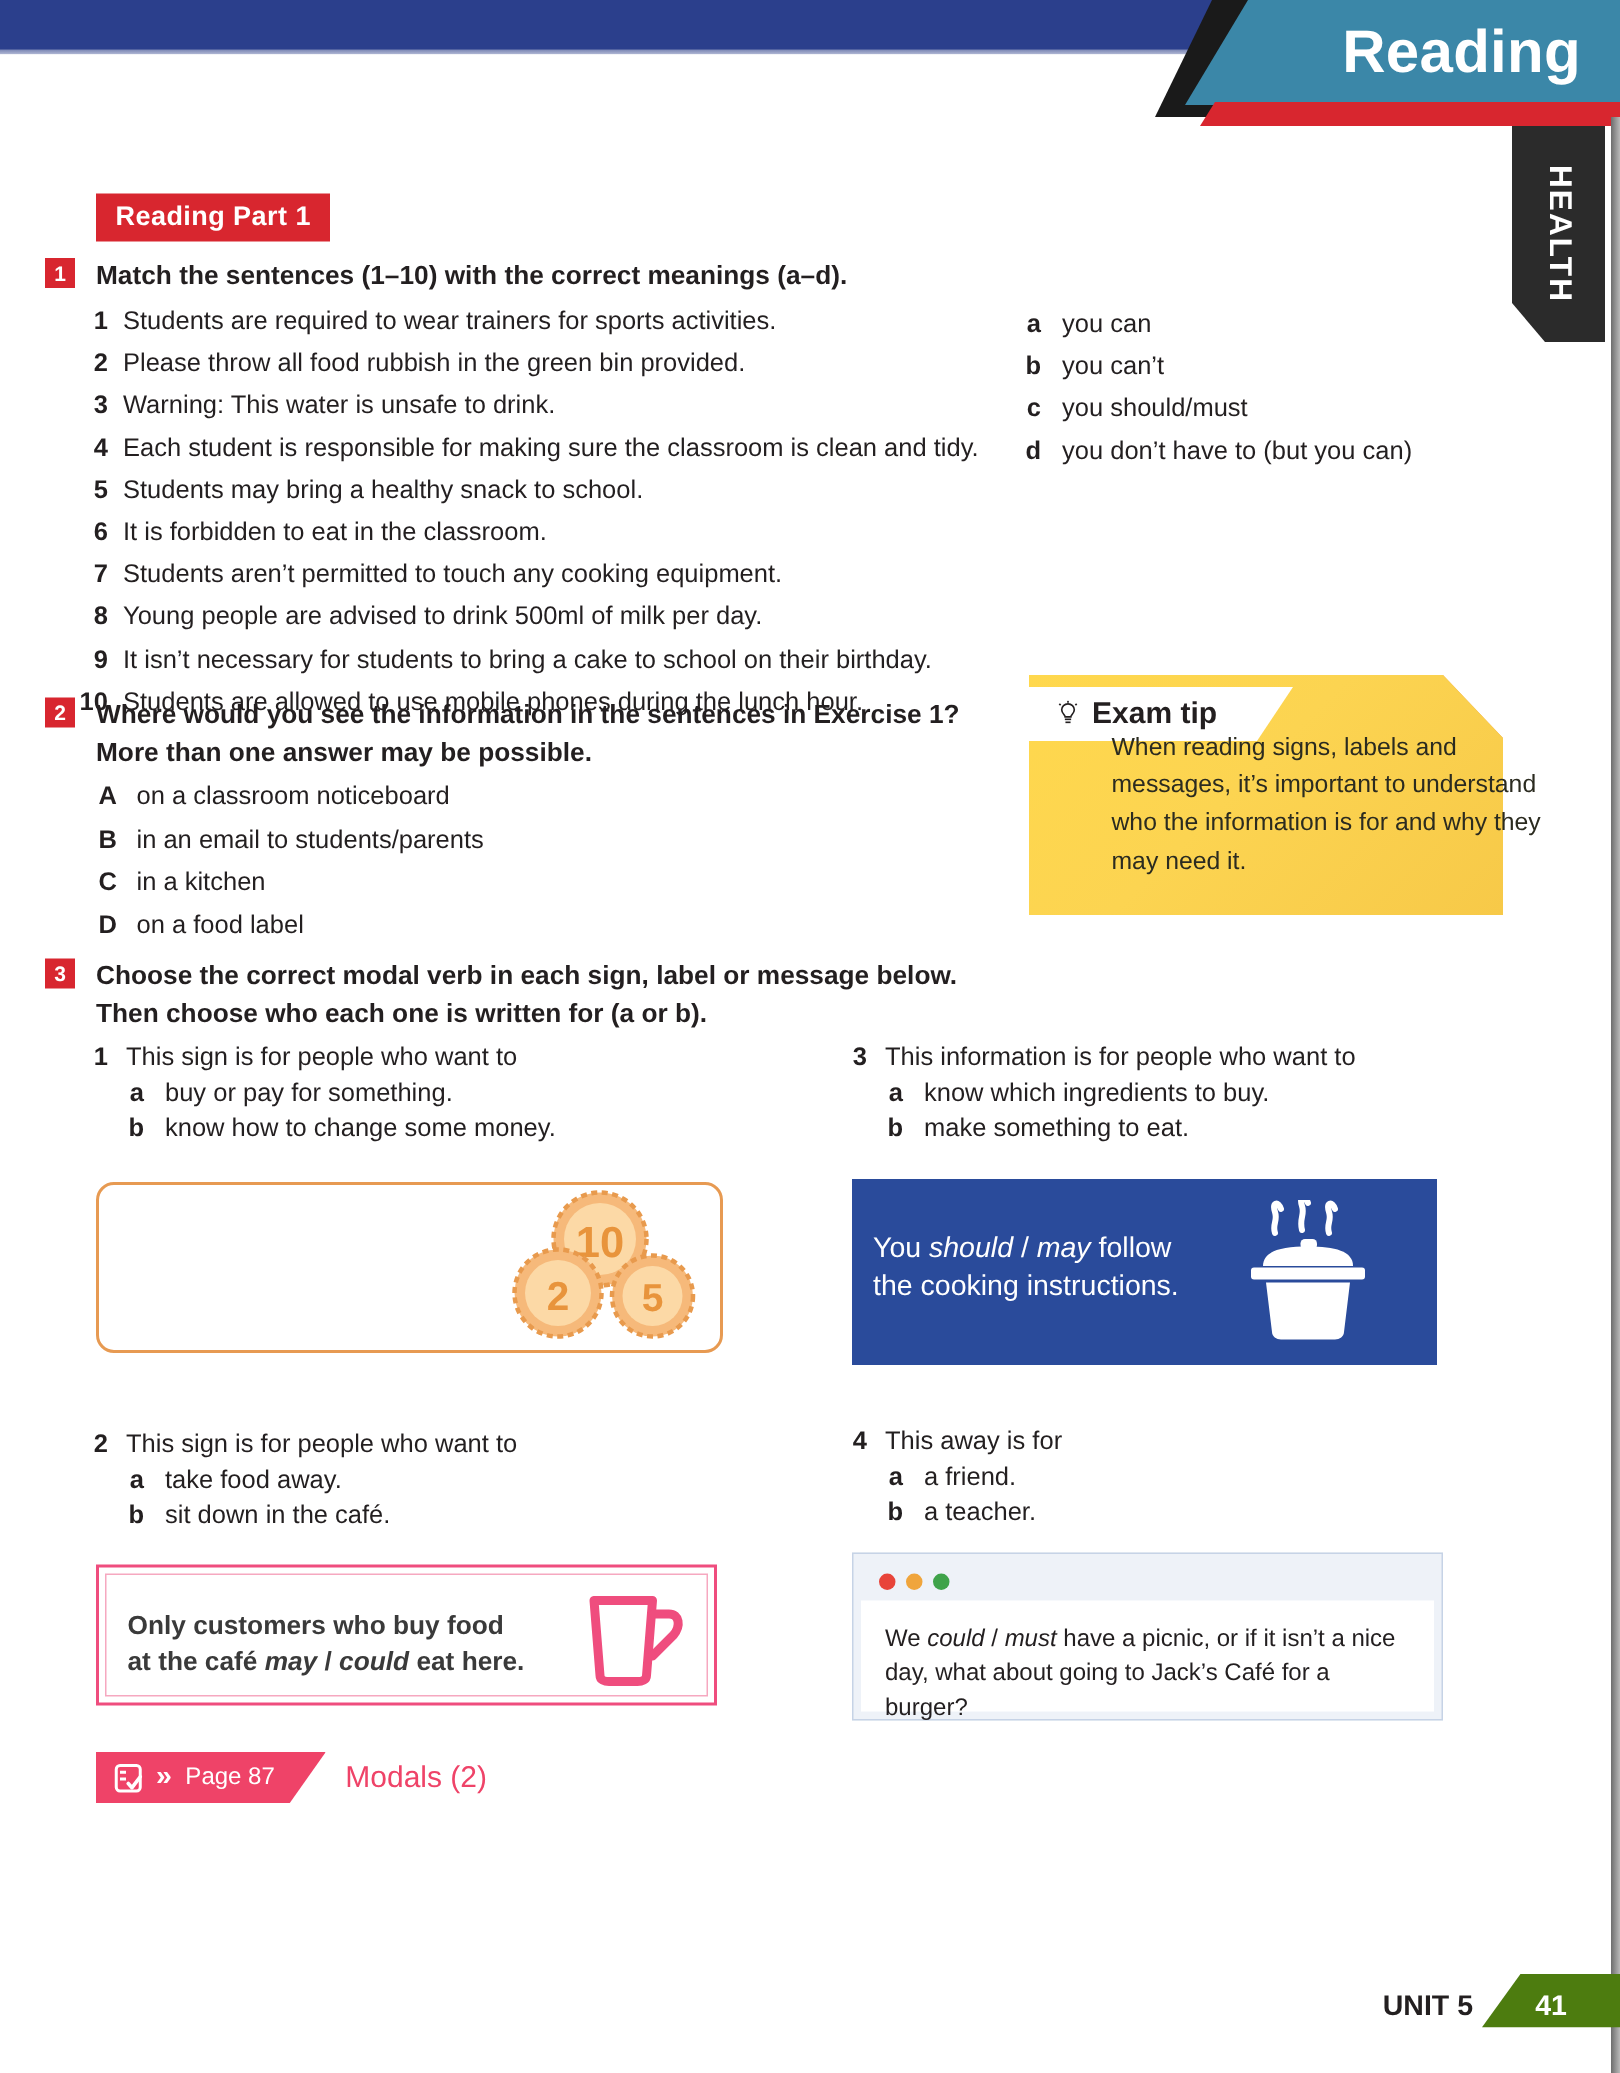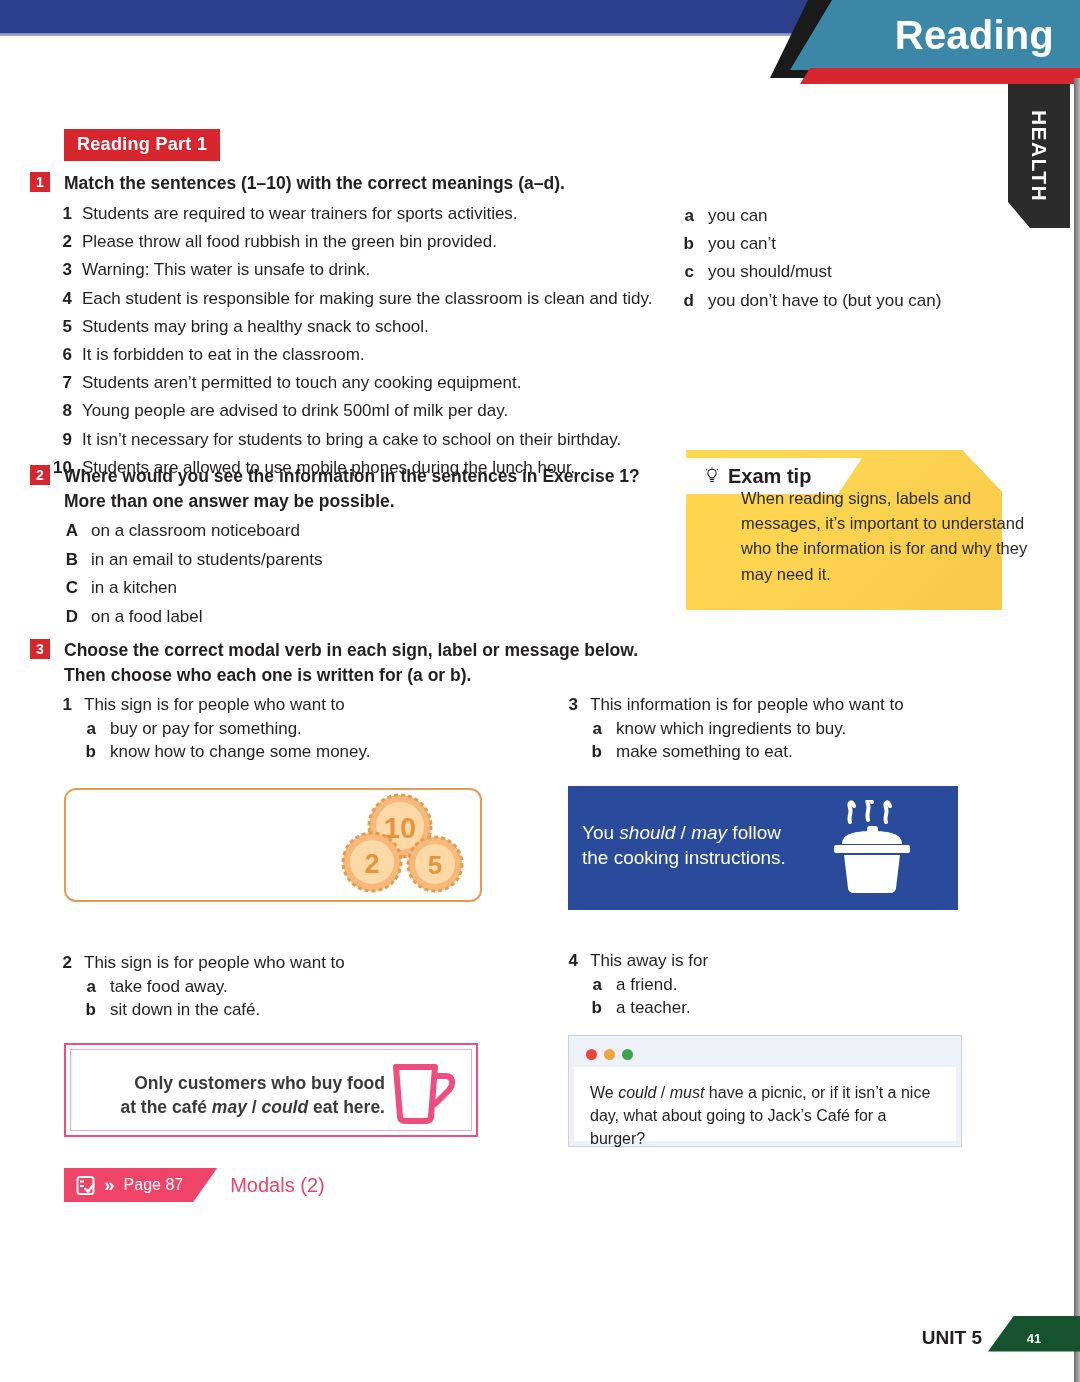--- a/index.html
+++ b/index.html
@@ -95,21 +95,21 @@
   
   #sign-cook{position:absolute;left:568px;top:786px;width:390px;height:124px;background:#2a4b9b;}
   #sign-cook .txt{position:absolute;left:14px;top:35px;width:250px;
      font-size:19px;line-height:1.3;color:#ffffff;}
   #sign-cook .txt em{font-style:italic;}
   .pot{position:absolute;right:28px;top:14px;width:104px;height:96px;}
 
   
   #sign-cafe{position:absolute;left:64px;top:1043px;width:414px;height:94px;
      border:2px solid #ef4d7e;background:#ffffff;padding:4px;box-sizing:border-box;}
-  #sign-cafe .inner{width:100%;height:100%;border:1.5px solid #f6a8c0;box-sizing:border-box;position:relative;text-align:right;}
+  #sign-cafe .inner{width:100%;height:100%;border:1.5px solid #f6a8c0;box-sizing:border-box;position:relative;}
   #sign-cafe .txt{position:absolute;left:14px;top:22px;width:300px;
      font-size:17.5px;font-weight:bold;line-height:1.36;color:#3a3a3a;}
   #sign-cafe .txt em{font-style:italic;}
   .mug{position:absolute;right:14px;top:12px;width:66px;height:62px;}
 
   
   #email{position:absolute;left:568px;top:1035px;width:394px;height:112px;
      background:#eef2f8;border:1px solid #c6d3e6;box-sizing:border-box;padding:5px;}
   #email .bar{height:26px;display:flex;align-items:center;padding-left:12px;gap:7px;}
   #email .dot{width:11px;height:11px;border-radius:50%;}
@@ -123,23 +123,23 @@
      padding:0 34px 0 12px;box-sizing:border-box;
      clip-path:polygon(0 0, 100% 0, calc(100% - 24px) 100%, 0 100%);}
   .gref-banner .cl{width:19px;height:21px;margin-right:9px;}
   .gref-banner .chev{font-size:19px;font-weight:bold;margin-right:11px;letter-spacing:-2px;}
   .gref-page{font-size:16px;font-weight:normal;}
   .gref-title{margin-left:13px;font-size:20px;font-weight:normal;color:#ef4368;text-align:right;}
 
   
   #footer{position:absolute;right:0;bottom:26px;height:36px;display:flex;align-items:center;}
   .unit{font-size:19px;font-weight:bold;color:#231f20;margin-right:0px;}
-  .pagebox{background:#14532d;color:#fff;height:45px;width:92px;margin-left:6px;
+  .pagebox{background:#4d7c0f;color:#fff;height:45px;width:92px;margin-left:6px;
      display:flex;align-items:center;justify-content:center;
-     font-size:13px;font-weight:bold;
+     font-size:19px;font-weight:bold;
      clip-path:polygon(26px 0, 92px 0, 92px 36px, 0 36px);}
 </style>
 </head>
 <body>
 
 <div id="header">
   <div class="blue-band"></div>
   <div class="blue-band-shadow"></div>
   <div class="dark-wedge"></div>
   <div class="teal-banner"></div>

